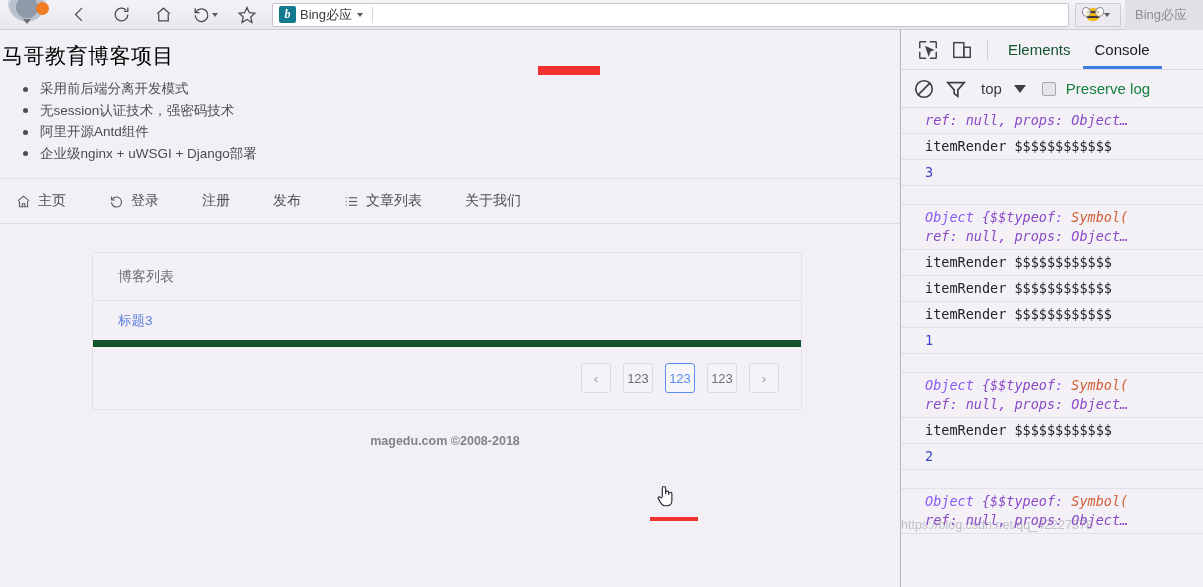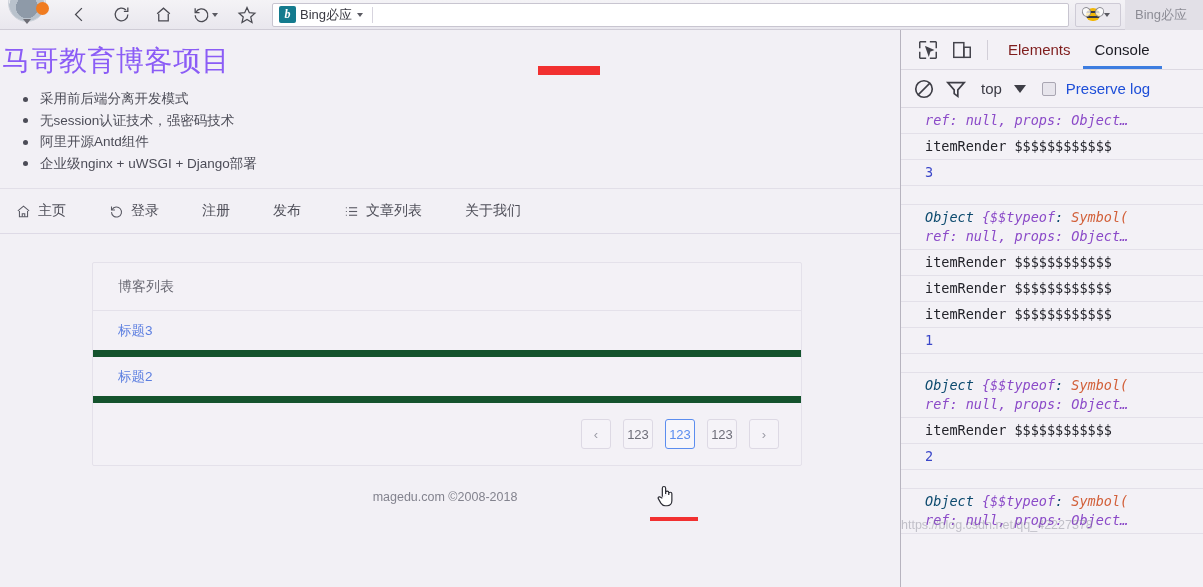--- a/index.html
+++ b/index.html
@@ -96,21 +96,21 @@
     white-space: nowrap; overflow: hidden;
   }
 
   
   .page {
     position: absolute; top: 30px; left: 0;
     width: 900px; height: 557px;
     background: #f2f0f5; overflow: hidden;
   }
   .page-title {
-    font-size: 28px; color: #8b5cf6; font-weight: normal;
+    font-size: 21px; color: #000000; font-weight: normal;
     padding: 12px 0 6px 2px; letter-spacing: .5px;
   }
   .bullets { list-style: none; padding: 2px 0 0 22px; }
   .bullets li {
     position: relative; font-size: 13.5px; color: #4c4c57;
     line-height: 21.5px; padding-left: 18px;
   }
   .bullets li::before {
     content: ""; position: absolute; left: 1px; top: 8.5px;
     width: 5px; height: 5px; border-radius: 50%; background: #4c4c57;
@@ -165,21 +165,21 @@
     position: absolute; left: 650px; top: 487px;
     width: 48px; height: 4px; background: #f23030;
   }
   .red-box {
     position: absolute; left: 538px; top: 36px;
     width: 62px; height: 9px;
     border: 2px solid #f23030; background: #f23030;
   }
   .footer {
     text-align: center; font-size: 12.5px; color: #83838e;
-    padding-top: 24px; padding-right: 10px;
+    padding-top: 24px; padding-right: 10px; font-weight: bold;
   }
 
   
   .devtools {
     position: absolute; top: 30px; left: 900px;
     width: 303px; height: 557px;
     background: #f3f1f6;
     border-left: 1px solid #b7b4bf;
     overflow: hidden;
   }
@@ -187,50 +187,50 @@
     height: 40px; display: flex; align-items: center;
     border-bottom: 1px solid #dcd9e2; padding-left: 10px; gap: 0;
   }
   .dt-icobtn {
     width: 34px; height: 30px;
     display: flex; align-items: center; justify-content: center; color: #43434b;
   }
   .dt-div { width: 1px; height: 20px; background: #d2cfd8; margin: 0 8px; }
   .dt-tab {
     height: 39px; padding: 0 12px; display: flex; align-items: center;
-    font-size: 15px; color: #7f1d1d; white-space: nowrap;
+    font-size: 15px; color: #14532d; white-space: nowrap;
   }
   .dt-tab.active { color: #1b1b22; box-shadow: inset 0 -3px 0 #3d7de0; }
   .dt-toolbar {
     height: 38px; display: flex; align-items: center;
     border-bottom: 1px solid #dcd9e2; padding-left: 12px; gap: 10px;
   }
   .dt-tool { width: 22px; height: 22px; color: #3e3e46; display: block; }
   .dt-sel { font-size: 15px; color: #3a3a44; margin-left: 4px; }
   .dt-caret {
     width: 0; height: 0; margin-left: 2px;
     border-left: 6px solid transparent; border-right: 6px solid transparent;
     border-top: 8px solid #3e3e46;
   }
   .dt-check {
     width: 14px; height: 14px; border: 1px solid #a9a6b2;
     border-radius: 2px; background: #e7e5ec; margin-left: 6px;
   }
-  .dt-preserve { font-size: 15px; color: #1d4ed8; white-space: nowrap; }
+  .dt-preserve { font-size: 15px; color: #15803d; white-space: nowrap; }
 
   .console { position: relative; }
   .c-row {
     border-bottom: 1px solid #e3e0e9;
     padding: 3px 0 3px 24px;
     font-family: "DejaVu Sans Mono", monospace;
     font-size: 13.5px; line-height: 19px;
     white-space: nowrap; overflow: hidden; color: #23232a;
   }
   .c-obj { position: relative; font-style: italic; }
-  .kw-obj { color: #0c4a6e; }
+  .kw-obj { color: #8b5cf6; }
   .kw-prop { color: #8b4ac8; }
   .kw-sym { color: #d2603a; }
   .c-num { color: #3b47c9; }
   .c-item { font-family: "DejaVu Sans Mono", monospace; }
   .c-blank { height: 19px; border-bottom: 1px solid #e3e0e9; }
   .watermark {
     position: absolute; left: 0; bottom: 2px;
     font-size: 12.5px; color: rgba(130,130,145,.45);
     white-space: nowrap; pointer-events: none;
   }
@@ -354,23 +354,20 @@
       </div>
     </div>
 
     <div class="content">
       <div class="card">
         <div class="card-head">博客列表</div>
 
         <div class="card-row">
           <a href="#">标题3</a>
         </div>
-        <div class="card-row">
-          <a href="#">标题2</a>
-        </div>
 
         <div class="card-foot">
           <div class="pg arrow">‹</div>
           <div class="pg">123</div>
           <div class="pg active">123</div>
           <div class="pg">123</div>
           <div class="pg arrow">›</div>
         </div>
       </div>
 

